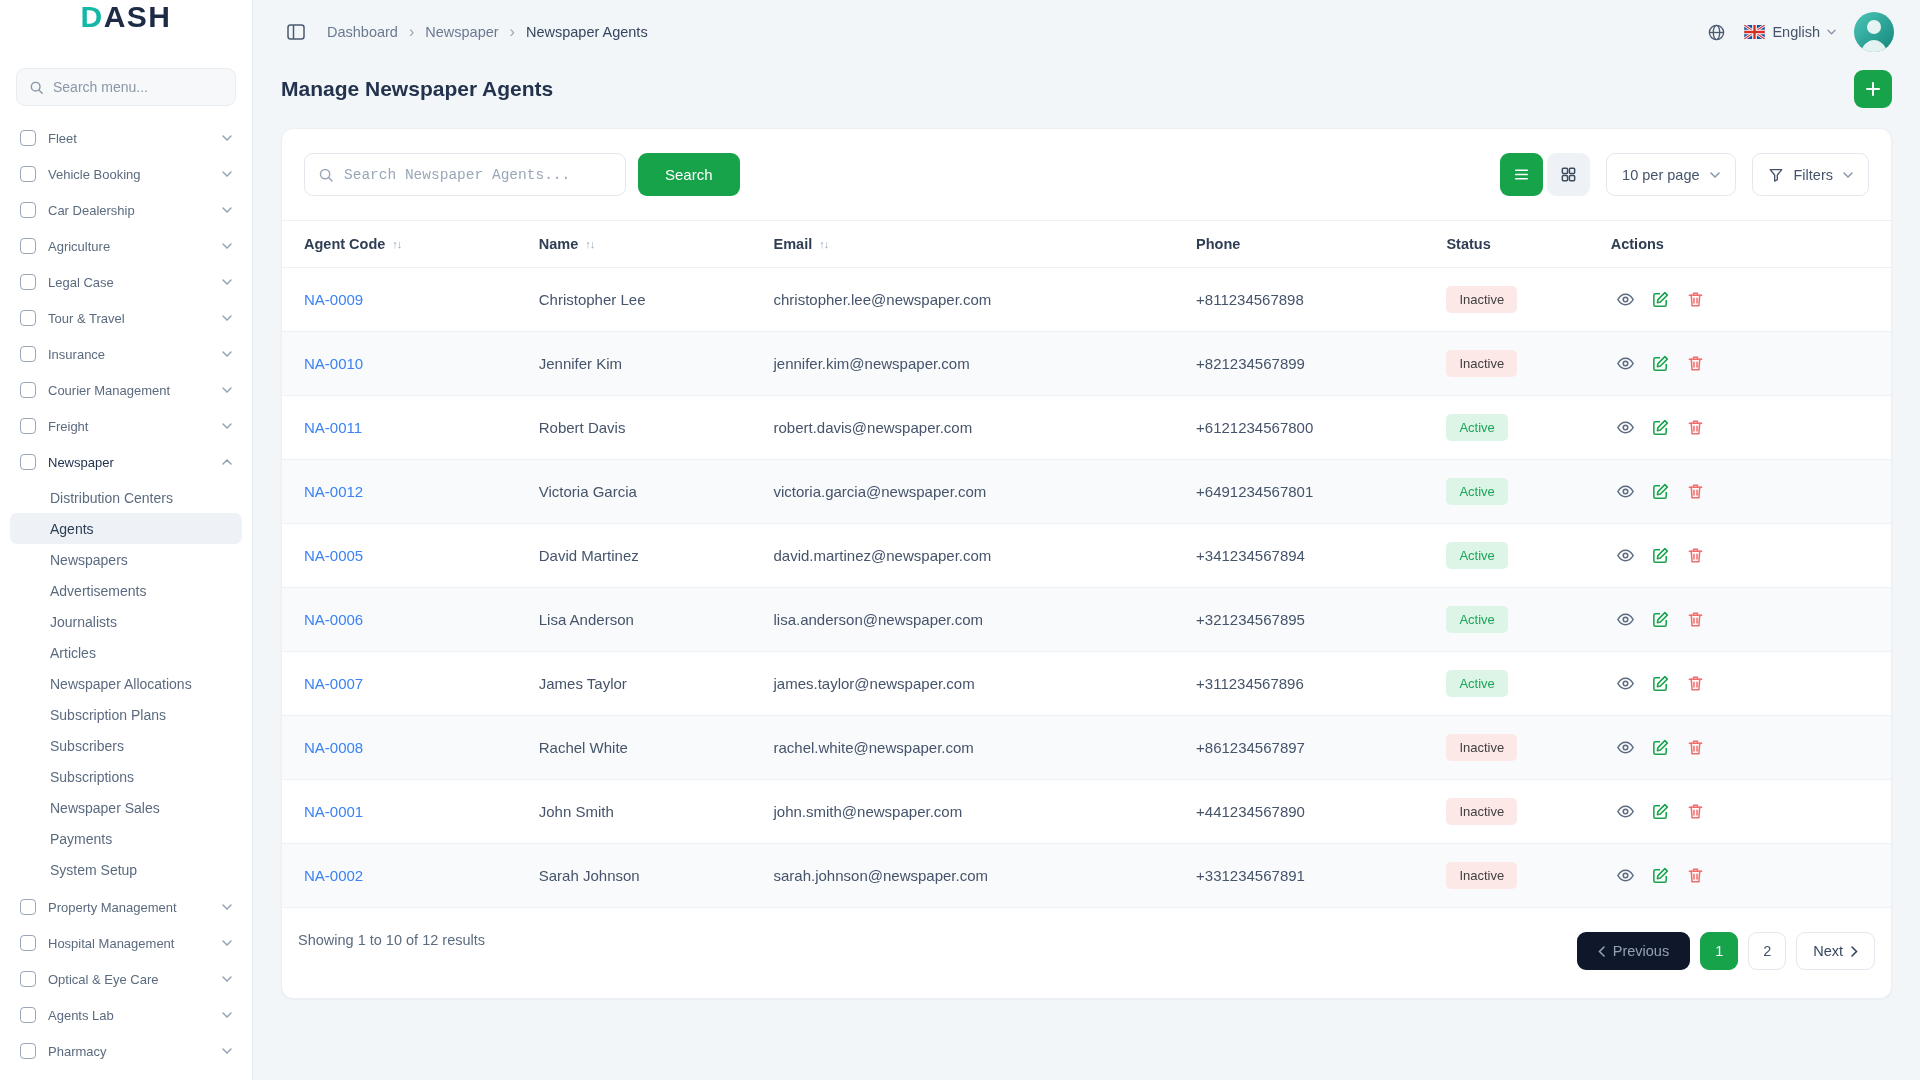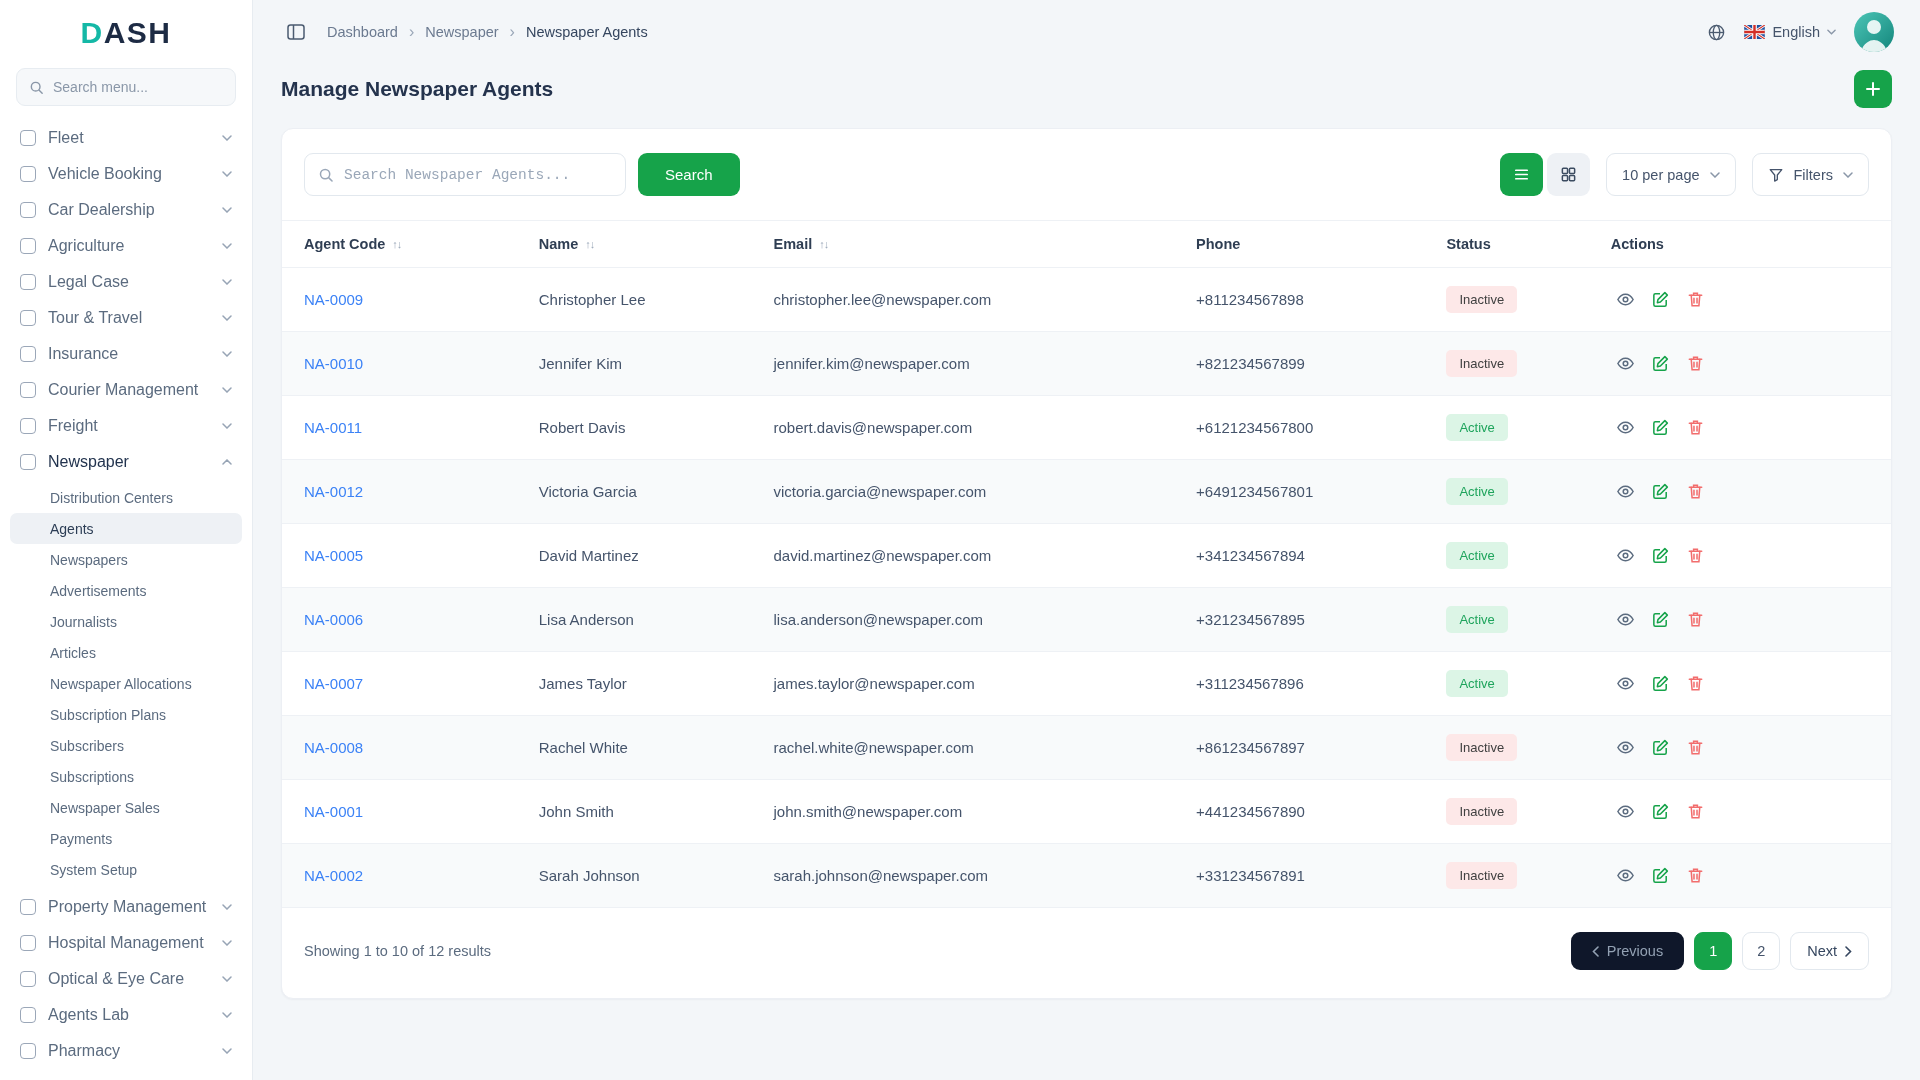--- a/index.html
+++ b/index.html
@@ -18,28 +18,28 @@
   }
   *{box-sizing:border-box;margin:0;padding:0}
   body{
     width:1920px;height:1080px;overflow:hidden;background:var(--bg);
     font-family:"Liberation Sans",sans-serif;color:var(--text);
   }
   .app{display:flex;height:100%}
 
   
   .sidebar{width:253px;flex:none;background:#fff;border-right:1px solid var(--border);display:flex;flex-direction:column;overflow:hidden}
-  .logo-row{height:66px;display:flex;align-items:center;justify-content:center;flex:none}
+  .logo-row{height:66px;display:flex;justify-content:center;flex:none}
   .logo-text{font-size:30px;font-weight:800;letter-spacing:1.5px;color:#1d2b44}
   .logo-text::first-letter{color:var(--teal)}
   .side-search{margin:2px 16px 10px;height:38px;background:#f6f8fa;border:1px solid var(--border);border-radius:9px;display:flex;align-items:center;gap:9px;padding:0 12px;flex:none}
   .side-search input{flex:1;min-width:0;border:none;outline:none;background:transparent;font-size:14px;color:var(--text);font-family:inherit}
   .side-search input::placeholder{color:#8a97a8}
   .menu{flex:1;overflow:hidden;padding:4px 10px 0}
-  .menu-item{height:36px;border-radius:7px;display:flex;align-items:center;gap:12px;padding:0 10px;color:var(--text-muted);font-size:16px;cursor:pointer}
+  .menu-item{height:36px;border-radius:7px;display:flex;align-items:center;gap:12px;padding:0 10px;color:var(--text-muted);font-size:13px;cursor:pointer}
   .menu-item.expanded .mi-label{color:#22334e}
   .mi-icon{width:16px;height:16px;border:1.6px solid #8a98ab;border-radius:4px;flex:none;opacity:.85}
   .mi-label{flex:1;white-space:nowrap;overflow:hidden;text-overflow:ellipsis}
   .chev{flex:none;color:#97a4b5}
   .chev.up{transform:rotate(180deg)}
   .submenu{padding:2px 0 4px}
   .submenu-item{height:31px;display:flex;align-items:center;padding:0 10px 0 40px;font-size:14px;color:var(--text-muted);border-radius:7px;cursor:pointer;white-space:nowrap}
   .submenu-item.active{background:#eef1f5;color:#2c3d55}
 
   
@@ -86,21 +86,21 @@
   .badge{display:inline-block;padding:6px 13px;border-radius:5px;font-size:13px}
   .badge.active{background:#dcf5e6;color:#1ea45c}
   .badge.inactive{background:#fde8e8;color:#404040}
   .act{width:30px;height:30px;border:none;background:none;display:flex;align-items:center;justify-content:center;cursor:pointer}
   .act svg{width:19px;height:19px}
   .act.view{color:#5b6b7f}
   .act.edit{color:var(--green)}
   .act.del{color:#f26d6d}
 
   
-  .tfoot{display:flex;align-items:center;padding:24px 22px 28px}
+  .tfoot{display:flex;padding:24px 16px 28px}
   .results{font-size:14.5px;color:var(--text-muted)}
   .pagination{margin-left:auto;display:flex;align-items:center;gap:10px}
   .pg-nav{height:38px;display:flex;align-items:center;gap:8px;padding:0 16px;border-radius:9px;font-size:14.5px;cursor:pointer;font-family:inherit}
   .pg-prev{background:#0f172a;border:5px solid #0f172a;color:var(--text-faint)}
   .pg-next{background:#fff;border:1px solid #e2e8ee;color:#35465f}
   .page{min-width:38px;height:38px;border-radius:9px;border:1px solid #e2e8ee;background:#fff;color:var(--text);font-size:14.5px;cursor:pointer;font-family:inherit}
   .page.current{background:var(--green);border-color:var(--green);color:#fff}
 </style>
 </head>
 <body>

